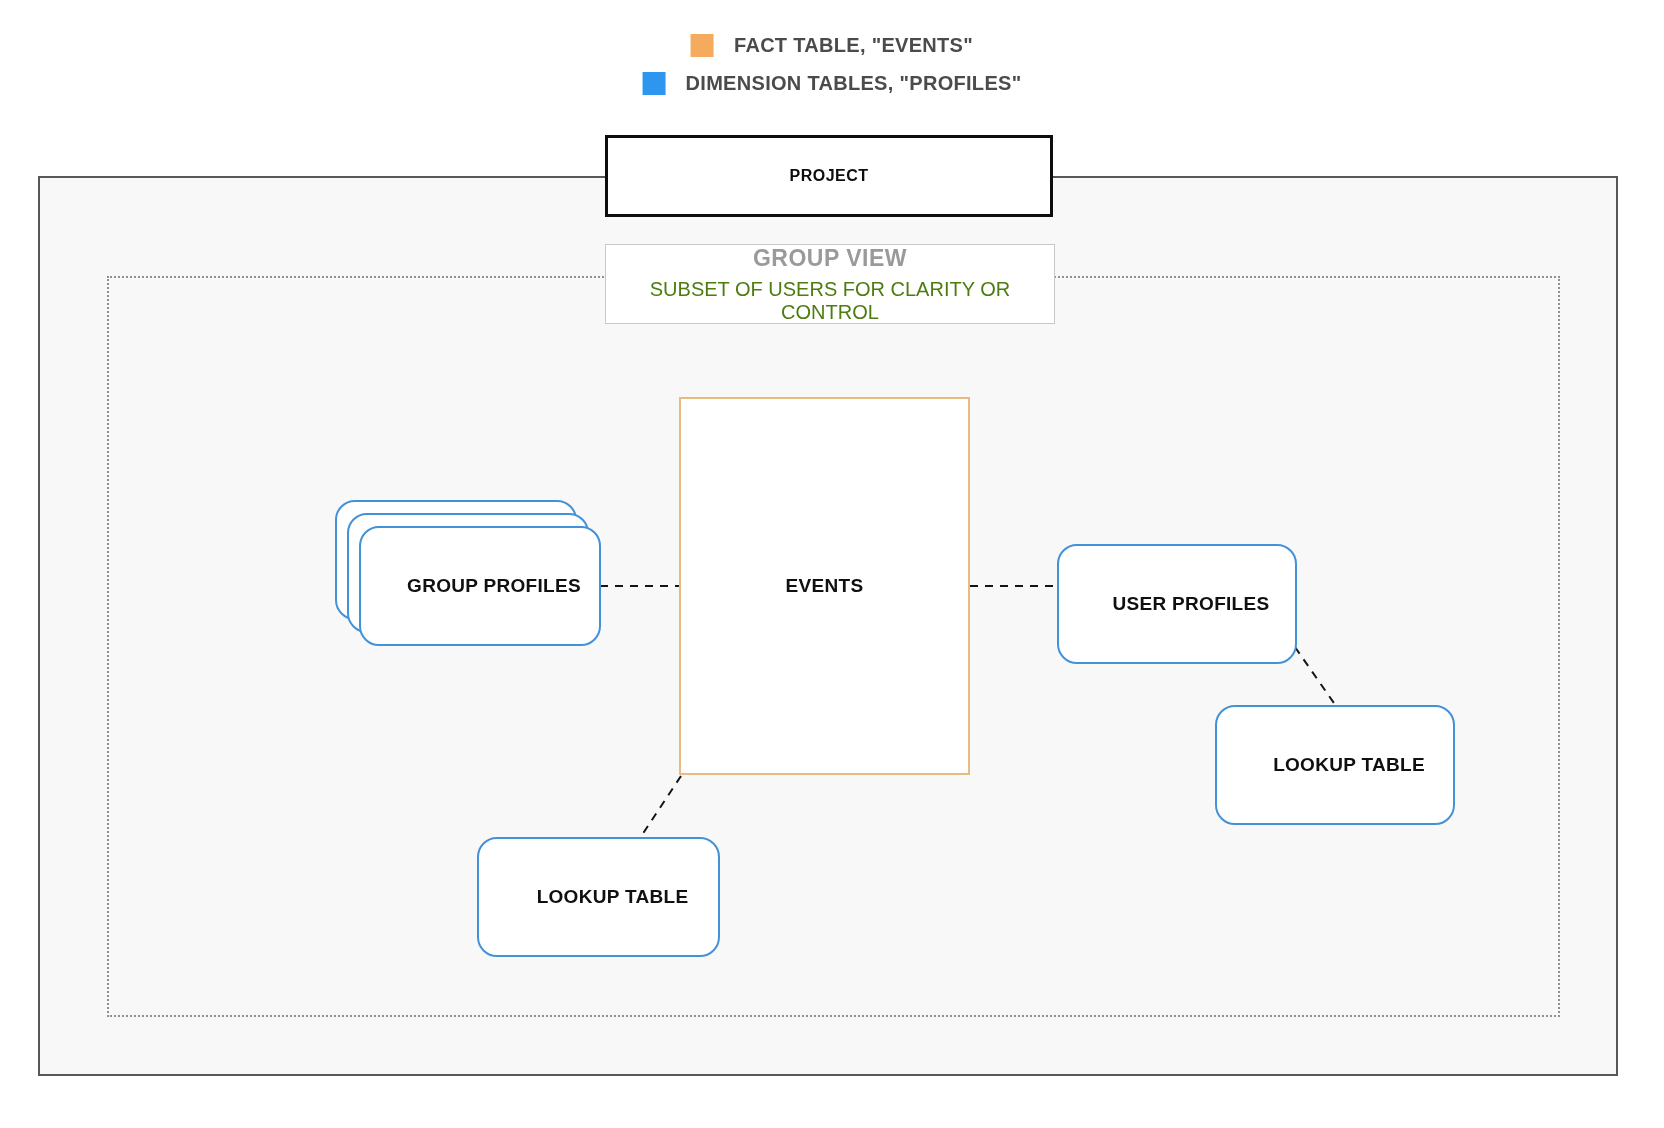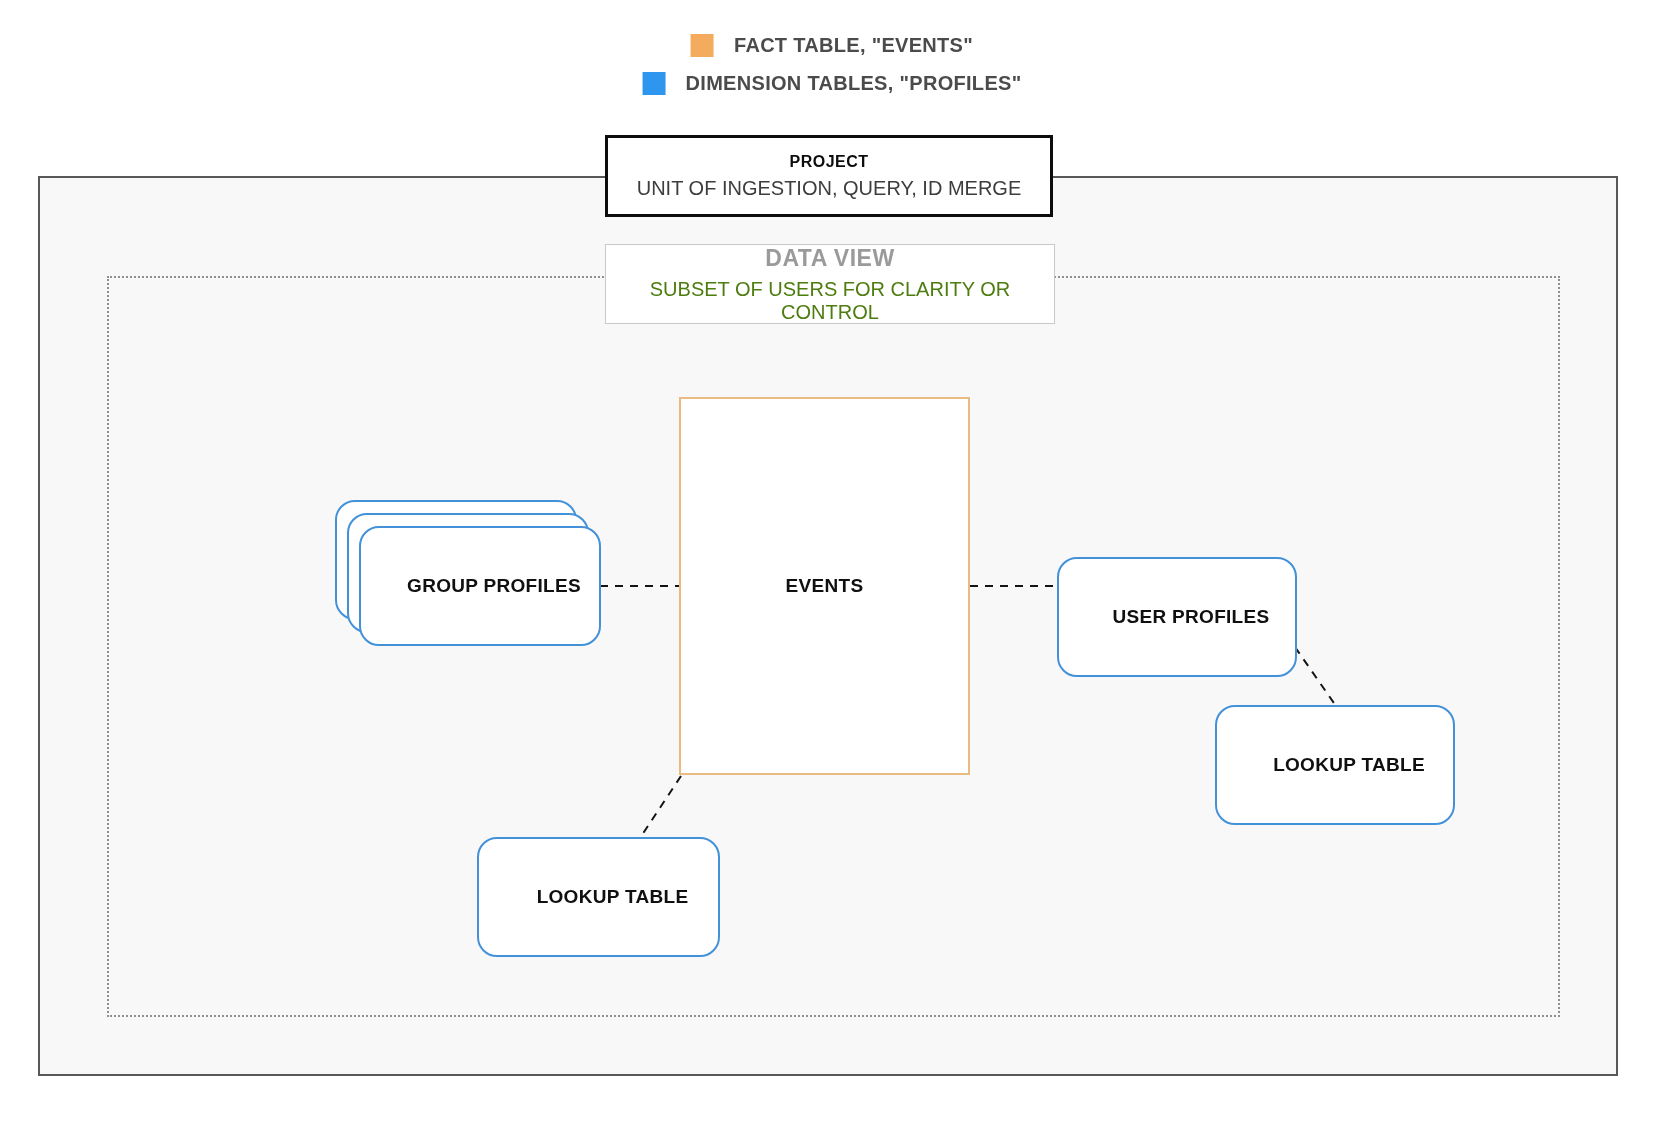--- a/index.html
+++ b/index.html
@@ -52,21 +52,21 @@
   }
   .node-label{ font-size:19px; font-weight:bold; color:#101010; letter-spacing:.3px; }
 
   .fact-node{ left:679px; top:397px; width:291px; height:378px; border:2px solid #e7bb82; }
 
   .dim-node{ border:2px solid #4391d8; border-radius:20px;padding-left:28px; }
   .stack-back{ left:335px; top:500px; width:242px; height:120px; z-index:2; }
   .stack-mid{  left:347px; top:513px; width:242px; height:120px; z-index:3; }
   .stack-front{ left:359px; top:526px; width:242px; height:120px; z-index:4; }
 
-  .user-profiles{ left:1057px; top:557px; width:240px; height:120px; }
+  .user-profiles{ left:1057px; top:544px; width:240px; height:120px; }
   .lookup-right{ left:1215px; top:705px; width:240px; height:120px; }
   .lookup-bottom{ left:477px; top:837px; width:243px; height:120px; }
 
   
   .connectors{ position:absolute; left:0; top:0; width:1664px; height:1128px; z-index:2; }
   .connectors line{ stroke-width:2; stroke-dasharray:8 7; }
 </style>
 </head>
 <body>
 
@@ -87,25 +87,24 @@
     <span class="legend-label">FACT TABLE, "EVENTS"</span>
   </div>
   <div class="legend-row">
     <span class="legend-swatch" style="background-color: rgb(47, 150, 240);"></span>
     <span class="legend-label">DIMENSION TABLES, "PROFILES"</span>
   </div>
 </div>
 
 <div class="header-box project-box">
   <div class="hb-title">PROJECT</div>
-  <div class="hb-subtitle">UNIT OF INGESTION, QUERY, ID MERGE</div>
 </div>
 
 <div class="header-box dataview-box">
-  <div class="hb-title">DATA VIEW</div>
+  <div class="hb-title">GROUP VIEW</div>
   <div class="hb-subtitle">SUBSET OF USERS FOR CLARITY OR CONTROL</div>
 </div>
 
 <div class="node fact-node" style="border-color: rgb(231, 187, 130);">
   <span class="node-label">EVENTS</span>
 </div>
 
 <div class="node dim-node stack-back" style="border-color: rgb(67, 145, 216);"></div>
 <div class="node dim-node stack-mid" style="border-color: rgb(67, 145, 216);"></div>
 <div class="node dim-node stack-front" style="border-color: rgb(67, 145, 216);">

